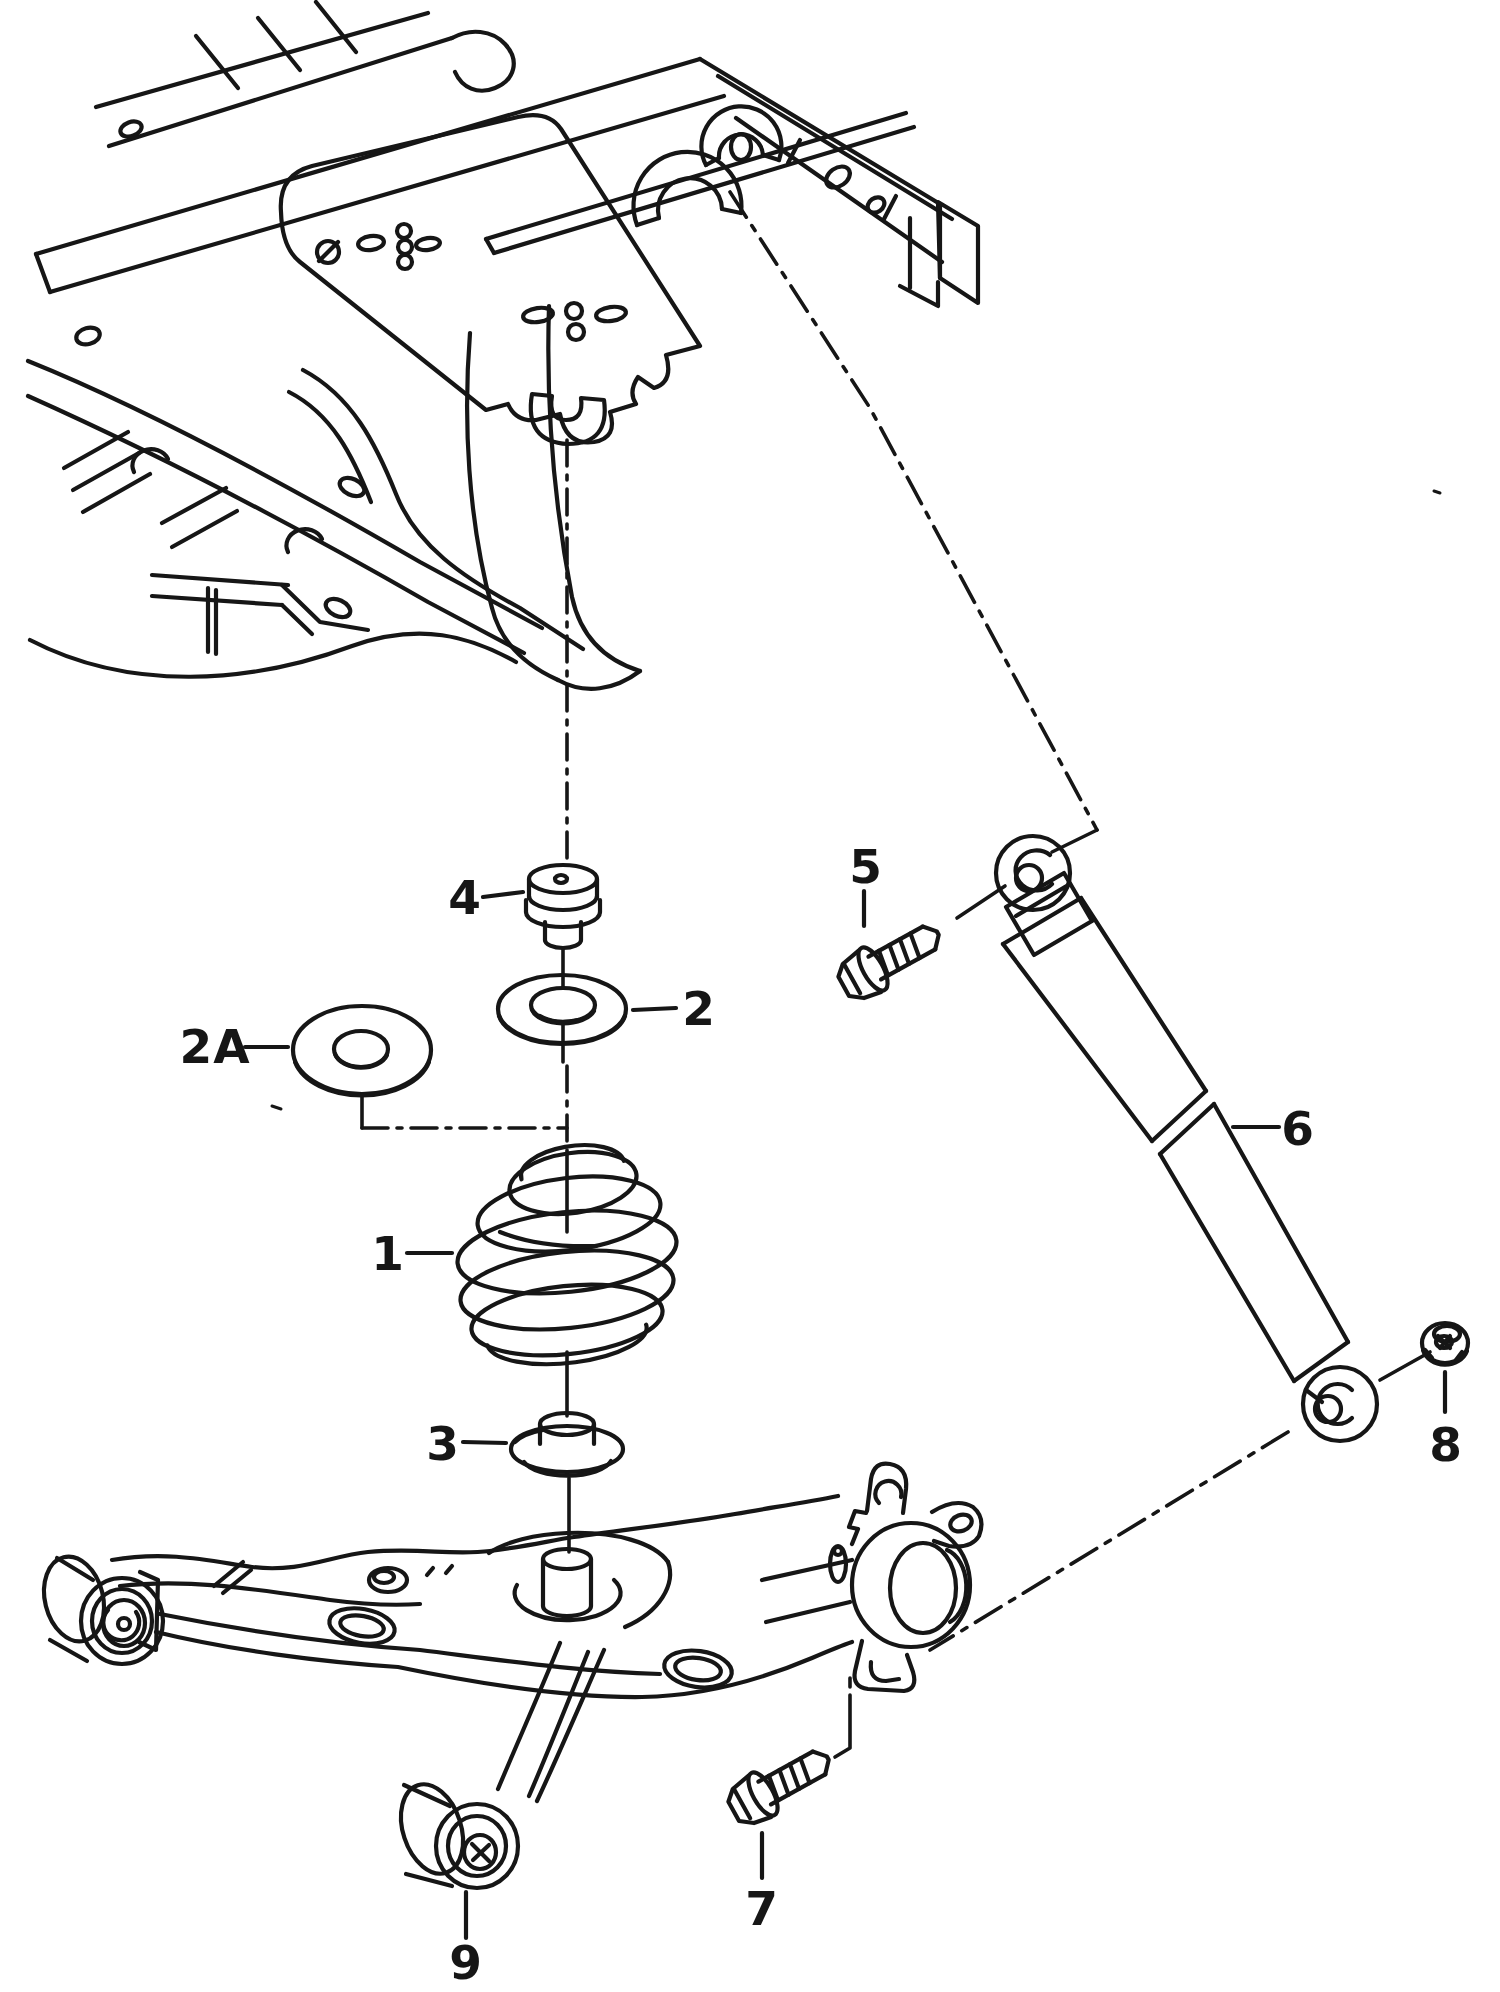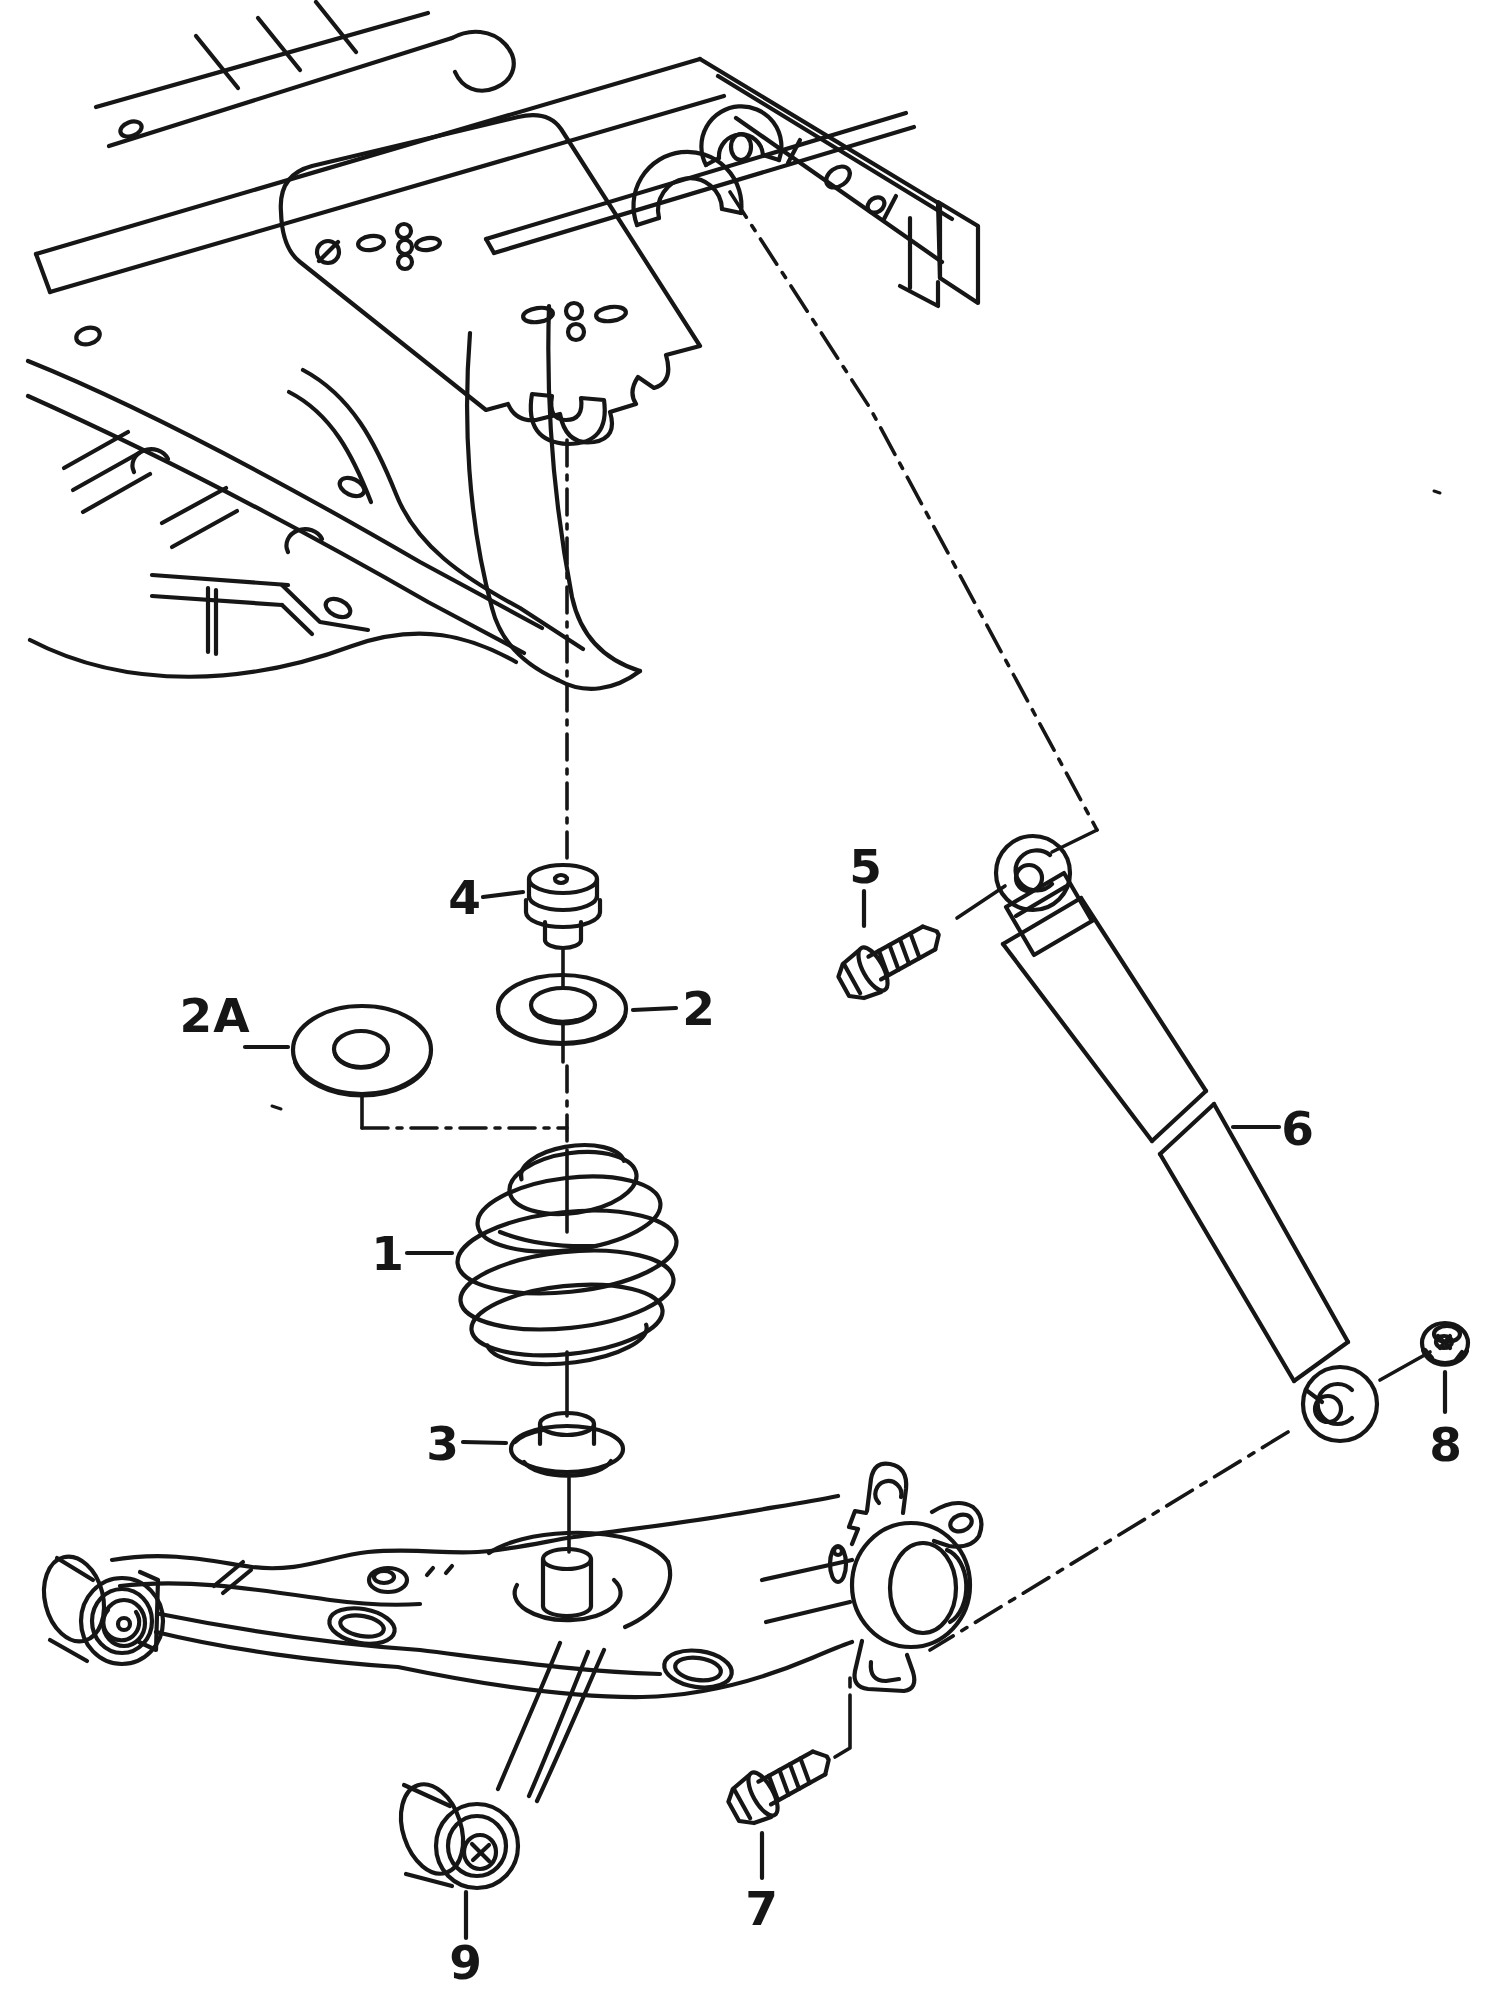--- a/index.html
+++ b/index.html
@@ -318,21 +318,21 @@
       <path d="M1233,1127 L1279,1127"></path>
       <path d="M762,1833 L762,1878"></path>
       <path d="M1445,1372 L1445,1412"></path>
       <path d="M466,1892 L466,1938"></path>
     </g>
   </g>
 </svg>
 
   <div class="callout" style="left:388px;top:1253px">1</div>
   <div class="callout" style="left:699px;top:1008px">2</div>
-  <div class="callout" style="left:215px;top:1015px">2A</div>
+  <div class="callout" style="left:215px;top:1046px">2A</div>
   <div class="callout" style="left:443px;top:1443px">3</div>
   <div class="callout" style="left:465px;top:897px">4</div>
   <div class="callout" style="left:866px;top:866px">5</div>
   <div class="callout" style="left:1298px;top:1128px">6</div>
   <div class="callout" style="left:762px;top:1908px">7</div>
   <div class="callout" style="left:1446px;top:1444px">8</div>
   <div class="callout" style="left:466px;top:1962px">9</div>
 </div>
 
 </body></html>

